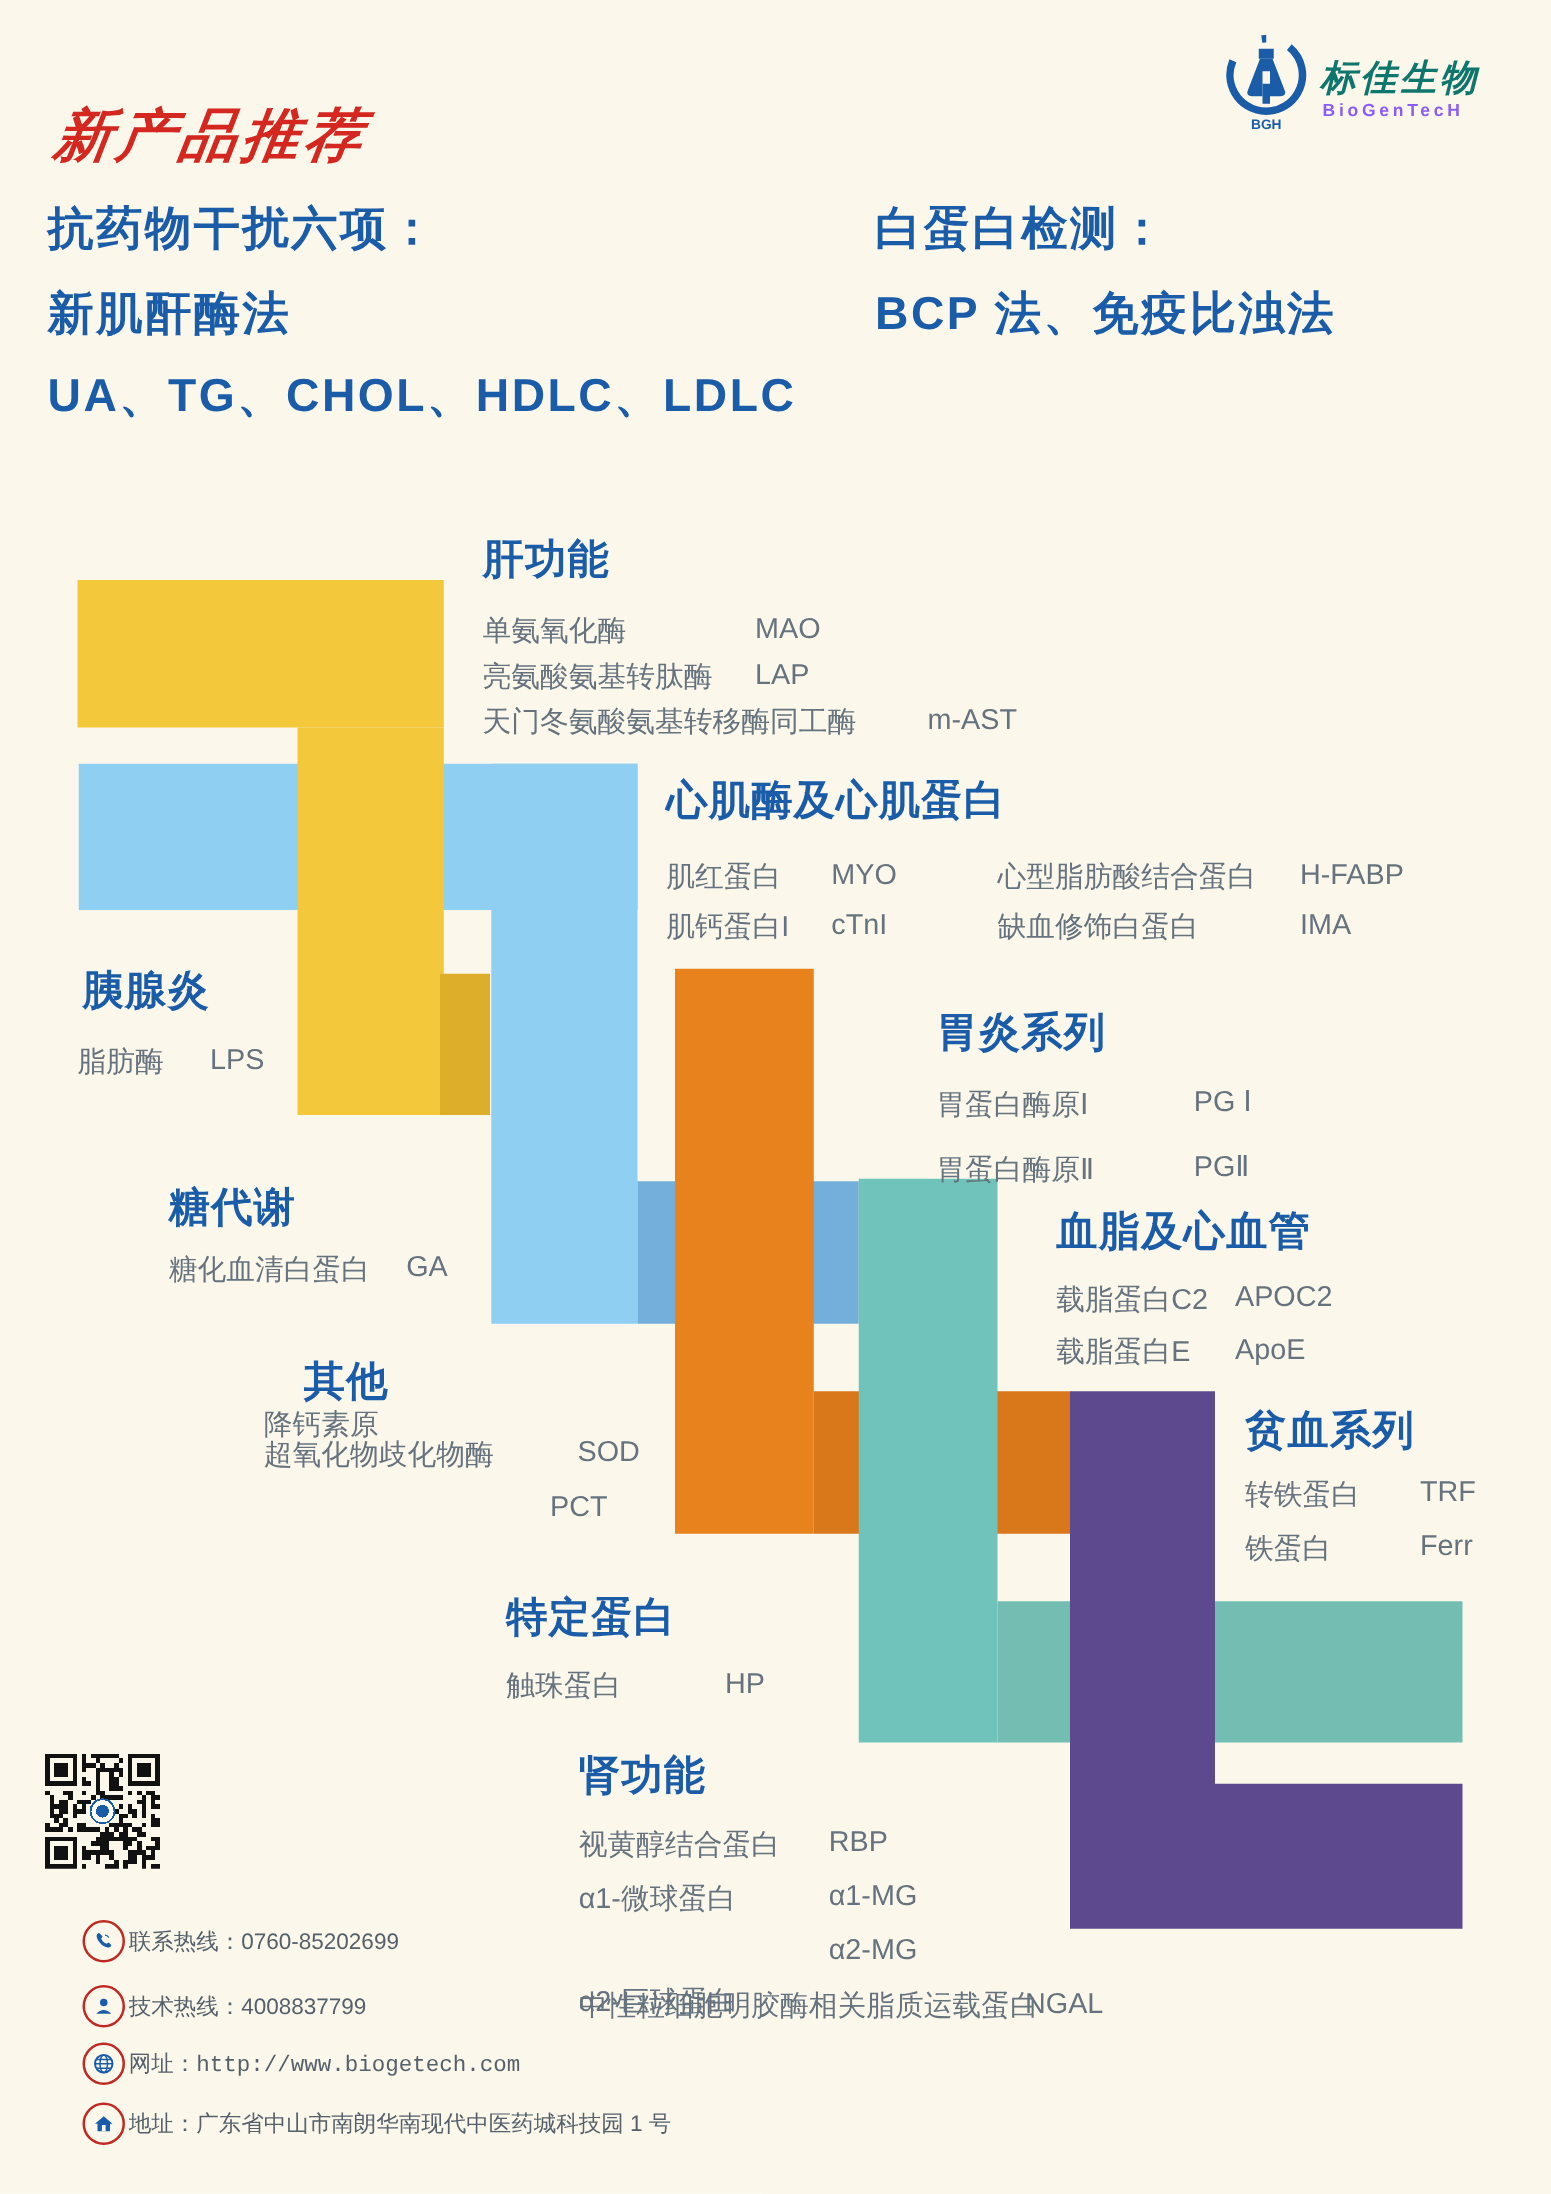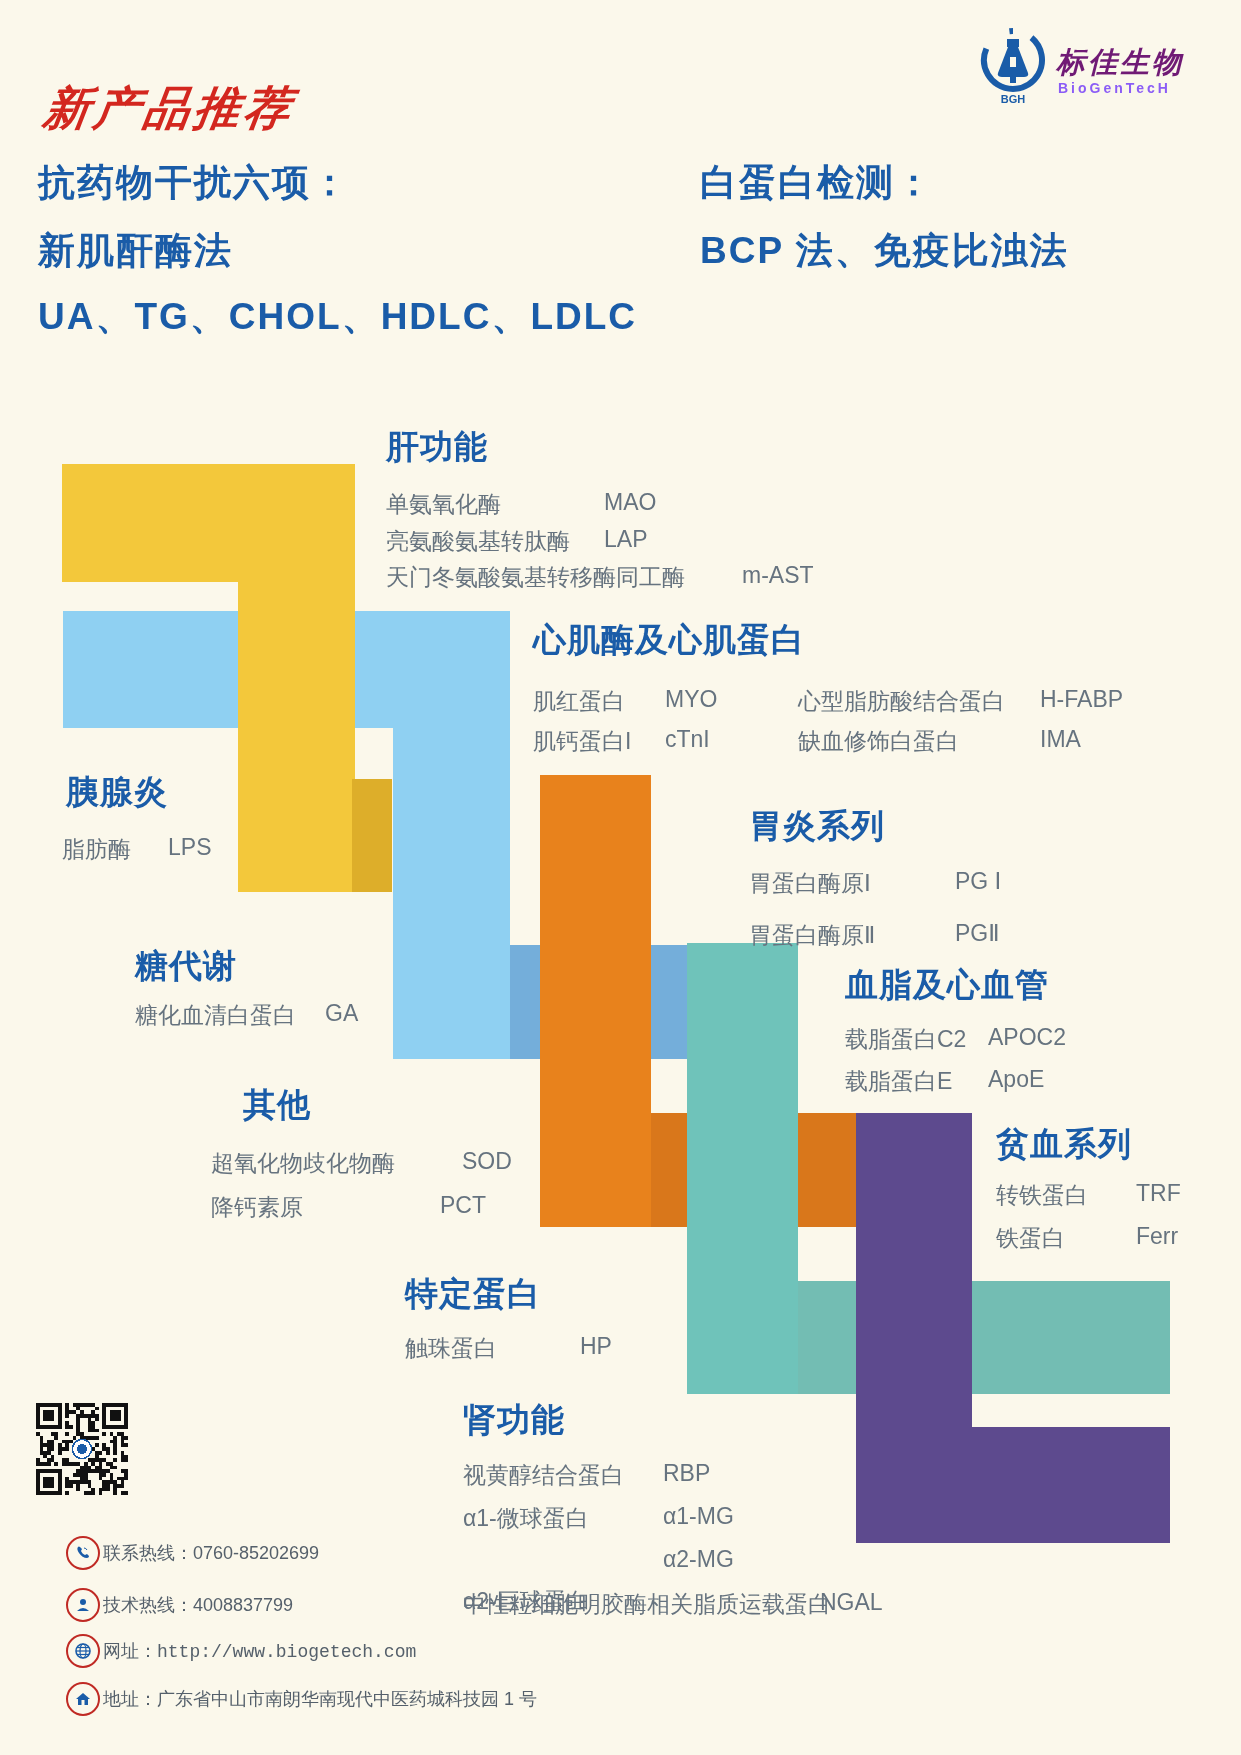--- a/index.html
+++ b/index.html
@@ -21,21 +21,21 @@
   .b-teal-band  {left:798px; top:1281px; width:372px; height:113px; background:#73BDB3;}
   .b-purple-col {left:856px; top:1113px; width:116px; height:430px; background:#5D4A8E;}
   .b-purple-foot{left:972px; top:1427px; width:198px; height:116px; background:#5D4A8E;}
 
   
   .abs{position:absolute;z-index:6;white-space:nowrap;}
   .red-title{font-size:46px;font-weight:bold;font-style:italic;color:#D3271F;transform:skewX(-8deg);letter-spacing:4px;}
   .hd{font-size:37px;font-weight:bold;color:#1A5CA8;letter-spacing:2px;}
   .t{font-size:33px;font-weight:bold;color:#1A5CA8;letter-spacing:1px;}
   .n,.c{font-size:23px;color:#66737F;}
-  .logo-cn{font-size:29px;font-weight:bold;color:#701a75;letter-spacing:3px;font-style:italic;}
+  .logo-cn{font-size:29px;font-weight:bold;color:#0f766e;letter-spacing:3px;font-style:italic;}
   .logo-en{font-size:14px;color:#8b5cf6;letter-spacing:3px;font-weight:bold;}
   .contact-txt{font-size:18px;color:#55606B;}
   .icon-circle{position:absolute;z-index:6;width:30px;height:30px;border:2px solid #C02A24;border-radius:50%;
                display:flex;align-items:center;justify-content:center;background:#FBF8EB;}
 </style>
 </head>
 <body>
 
 <div id="canvas">
 
@@ -106,21 +106,21 @@
 
   <div class="abs t" style="left:845px;top:963px;">血脂及心血管</div>
   <div class="abs n" style="left:845px;top:1024px;">载脂蛋白C2</div>
   <div class="abs c" style="left:988px;top:1024px;">APOC2</div>
   <div class="abs n" style="left:845px;top:1066px;">载脂蛋白E</div>
   <div class="abs c" style="left:988px;top:1066px;">ApoE</div>
 
   <div class="abs t" style="left:243px;top:1083px;">其他</div>
   <div class="abs n" style="left:211px;top:1148px;">超氧化物歧化物酶</div>
   <div class="abs c" style="left:462px;top:1148px;">SOD</div>
-  <div class="abs n" style="left:211px;top:1192px;text-align:right;">降钙素原</div>
+  <div class="abs n" style="left:211px;top:1124px;text-align:right;">降钙素原</div>
   <div class="abs c" style="left:440px;top:1192px;">PCT</div>
 
   <div class="abs t" style="left:996px;top:1122px;">贫血系列</div>
   <div class="abs n" style="left:996px;top:1180px;">转铁蛋白</div>
   <div class="abs c" style="left:1136px;top:1180px;">TRF</div>
   <div class="abs n" style="left:996px;top:1223px;">铁蛋白</div>
   <div class="abs c" style="left:1136px;top:1223px;">Ferr</div>
 
   <div class="abs t" style="left:405px;top:1272px;">特定蛋白</div>
   <div class="abs n" style="left:405px;top:1333px;">触珠蛋白</div>

